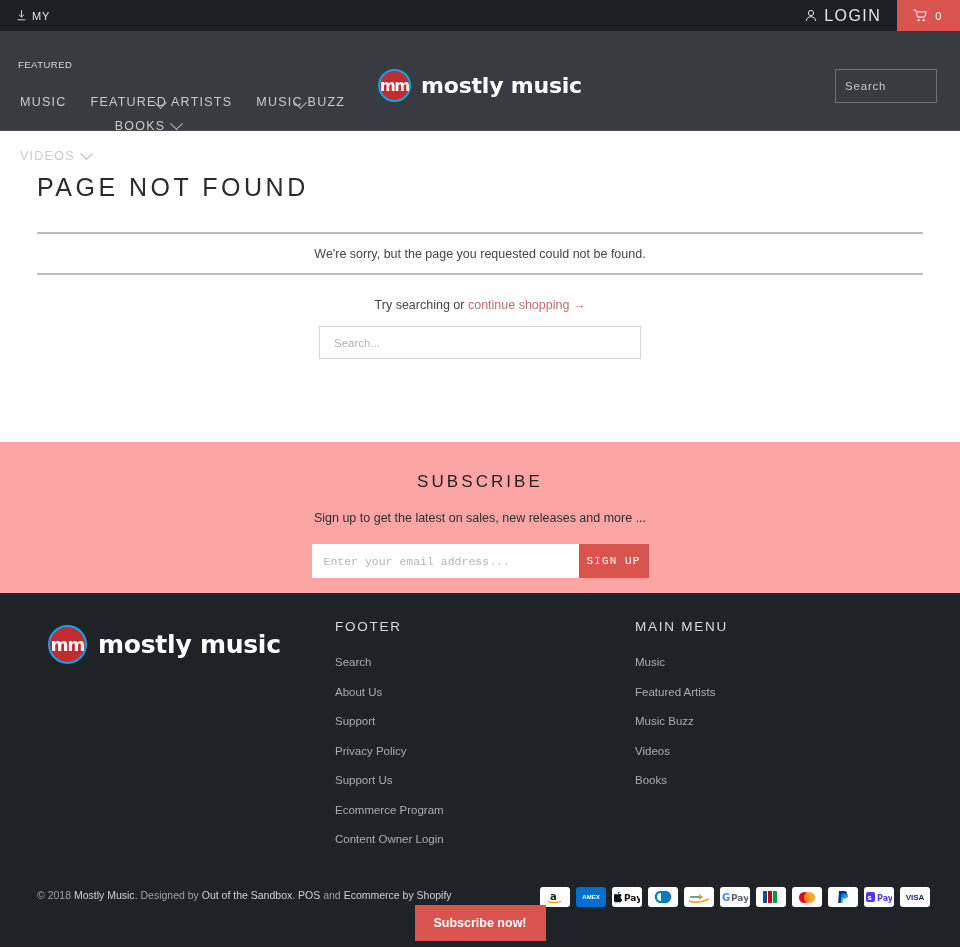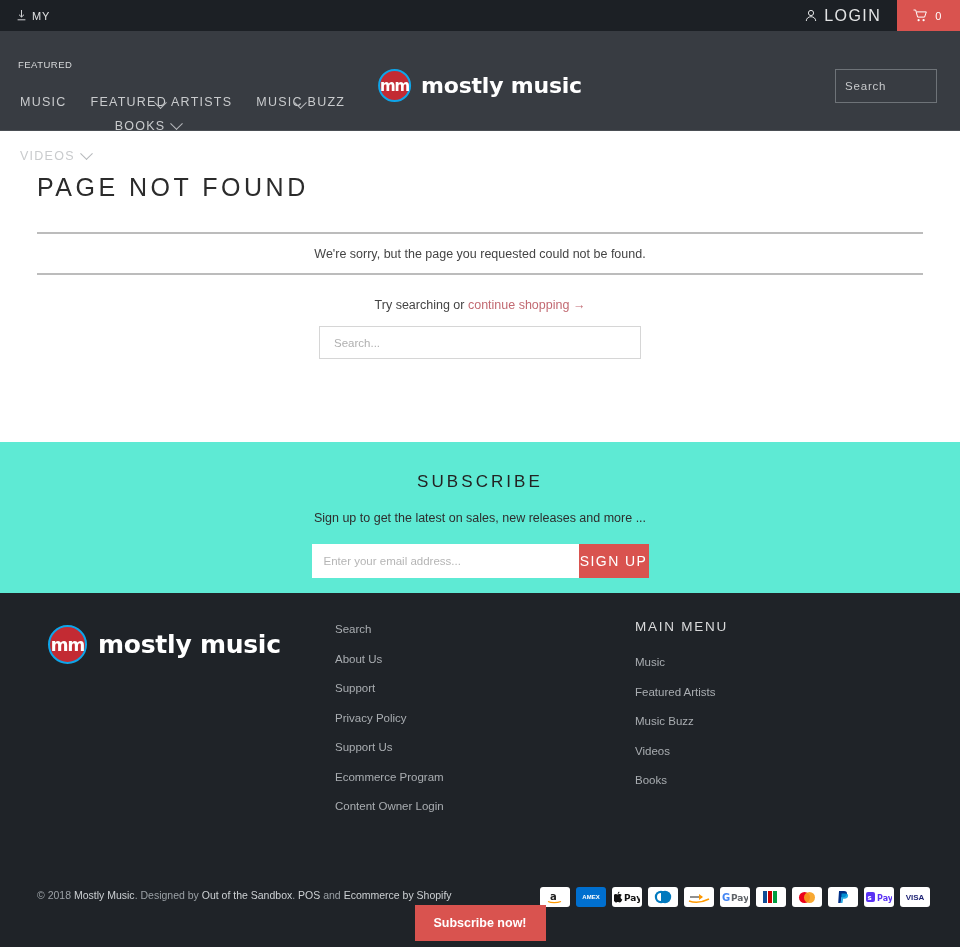--- a/index.html
+++ b/index.html
@@ -198,21 +198,21 @@
     width: 100%;
     border: none; outline: none;
     font-size: 11.5px;
     color: #333;
     font-family: "Liberation Sans", sans-serif;
   }
   .main-search input::placeholder { color: #b0b0b0; }
 
   
   .subscribe {
-    background: #5eead4;
+    background: #fca5a5;
     height: 151px;
     text-align: center;
     padding-top: 30px;
   }
   .subscribe h2 {
     font-size: 17px;
     letter-spacing: .18em;
     color: #232323;
     font-weight: normal;
   }
@@ -227,32 +227,32 @@
     display: flex;
     height: 34px;
   }
   .sub-form input {
     flex: 1;
     border: none; outline: none;
     background: #fff;
     padding: 0 12px;
     font-size: 11.5px;
     color: #333;
-    font-family: Liberation Sans, sans-serif;
+    font-family: Liberation Mono, monospace;
   }
   .sub-form input::placeholder { color: #b5b5b5; }
   .sub-form button {
     width: 70px;
     border: none;
     background: #d9534f;
     color: #fff;
-    font-size: 14px;
+    font-size: 11px;
     letter-spacing: .1em;
     cursor: pointer;
-    font-family: Liberation Sans, sans-serif;
+    font-family: Liberation Mono, monospace;
   }
 
   
   .footer {
     background: #1f2328;
     height: 354px;
     padding: 26px 37px 0;
     position: relative;
   }
   .footer-cols {
@@ -440,20 +440,21 @@
   <div class="footer-cols">
 
     <div class="col-brand">
       <a class="footer-logo">
         <span class="logo-mark">mm</span>
         <span class="logo-text">mostly music</span>
       </a>
     </div>
 
     <div class="col-footer">
+      <h3 class="col-title">FOOTER</h3>
       <ul class="col-list">
         <li><a>Search</a></li>
         <li><a>About Us</a></li>
         <li><a>Support</a></li>
         <li><a>Privacy Policy</a></li>
         <li><a>Support Us</a></li>
         <li><a>Ecommerce Program</a></li>
         <li><a>Content Owner Login</a></li>
       </ul>
     </div>

